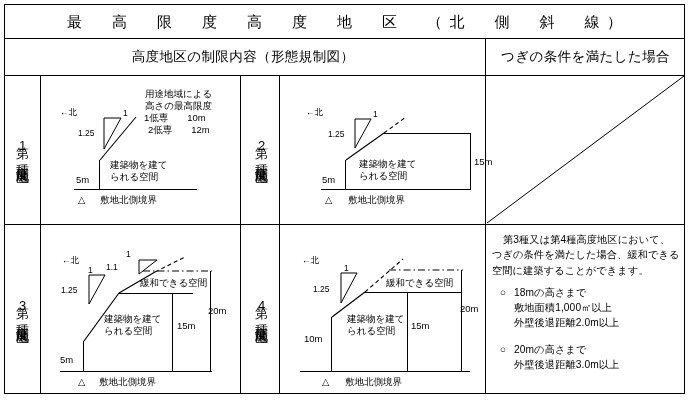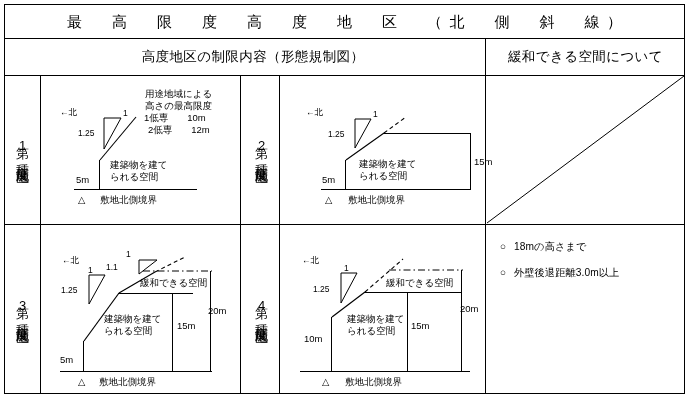--- a/index.html
+++ b/index.html
@@ -40,21 +40,21 @@
     font-size:15px;letter-spacing:7.5px;text-indent:7.5px;
     font-weight:400;
   }
 
   
   .subhead{
     position:absolute;height:36px;
     display:flex;align-items:center;justify-content:center;
     font-size:13.5px;letter-spacing:.4px;
   }
-  #subhead-left{left:13px;top:39px;width:480px;}
+  #subhead-left{left:3px;top:39px;width:480px;}
   #subhead-right{left:486px;top:39px;width:199px;}
 
   
   .rowlabel{
     position:absolute;width:36px;
     display:flex;align-items:center;justify-content:center;
     writing-mode:vertical-rl;
     font-size:13px;letter-spacing:1.6px;
     text-orientation:upright;
   }
@@ -83,21 +83,21 @@
 
 <div id="sheet">
 
   <div id="frame"></div>
 
   <div id="title">最　高　限　度　高　度　地　区　（北　側　斜　線）</div>
 
   <div class="ln hln2" style="left:4px;top:38px;width:681px;"></div>
 
   <div class="subhead" id="subhead-left">高度地区の制限内容（形態規制図）</div>
-  <div class="subhead" id="subhead-right">緩和できる空間について</div>
+  <div class="subhead" id="subhead-right">つぎの条件を満たした場合</div>
 
   <div class="ln hln2" style="left:4px;top:75px;width:681px;"></div>
   <div class="ln vln2" style="left:485px;top:39px;height:36px;"></div>
 
   <div class="ln hln2" style="left:4px;top:224px;width:681px;"></div>
 
   <div class="ln vln" style="left:40px;top:75px;height:319px;"></div>
 
   <div class="ln vln" style="left:240px;top:75px;height:319px;"></div>
 
@@ -229,29 +229,33 @@
     <div class="txt d-m" style="left:460px;top:303px;">20m</div>
     <div class="txt d-m" style="left:322px;top:376px;">△</div>
     <div class="txt d-m" style="left:345px;top:376px;">敷地北側境界</div>
   </div>
 
   <svg class="ov" width="690" height="402">
     <line x1="487" y1="223" x2="684" y2="76" stroke="#000" stroke-width="1"></line>
   </svg>
 
   <div id="panel">
+    <div class="para">第3種又は第4種高度地区において、つぎの条件を満たした場合、緩和できる空間に建築することができます。</div>
     <div class="bullets">
       <div class="bitem">
         <div class="bmark">○</div>
         <div class="blines">
           <div>18mの高さまで</div>
+          <div>敷地面積1,000㎡以上</div>
+          <div>外壁後退距離2.0m以上</div>
         </div>
       </div>
       <div class="bitem">
         <div class="bmark">○</div>
         <div class="blines">
+          <div>20mの高さまで</div>
           <div>外壁後退距離3.0m以上</div>
         </div>
       </div>
     </div>
   </div>
 
 </div>
 
 </body></html>

